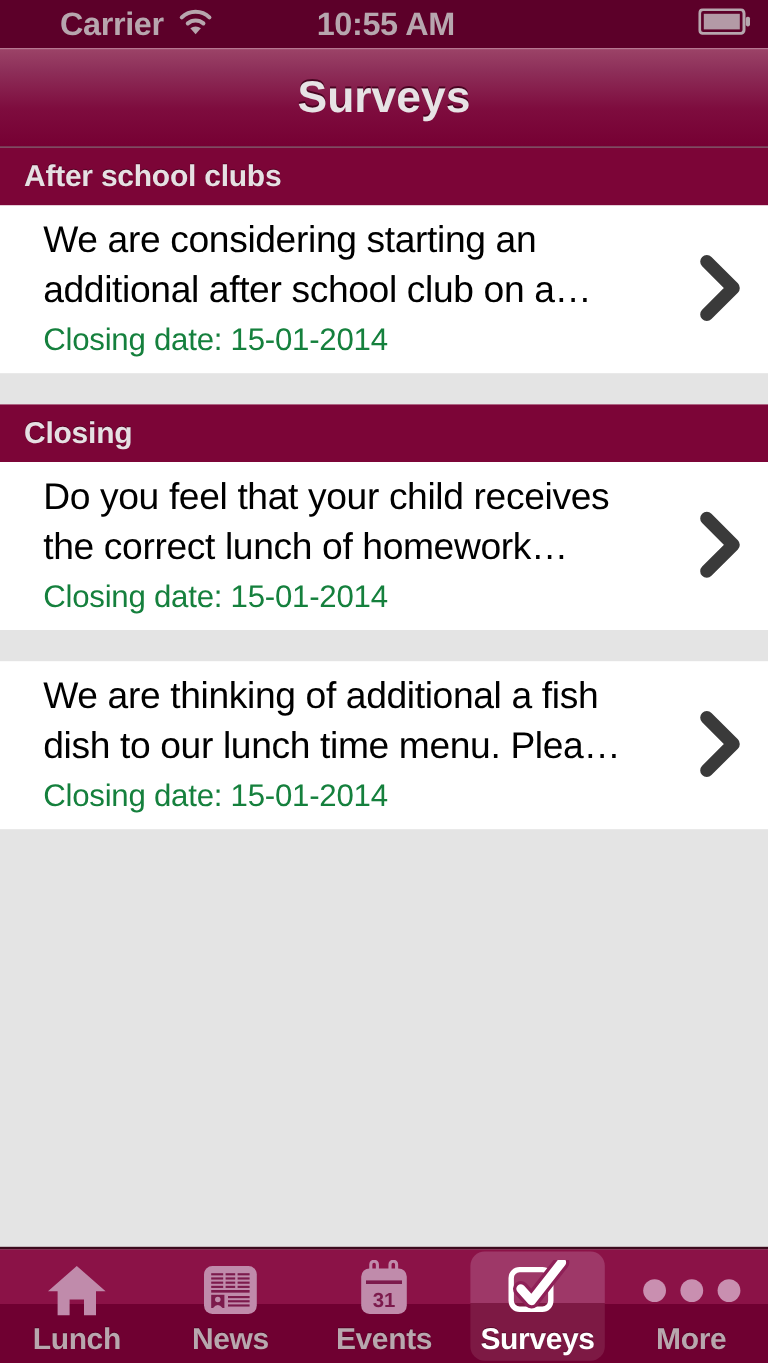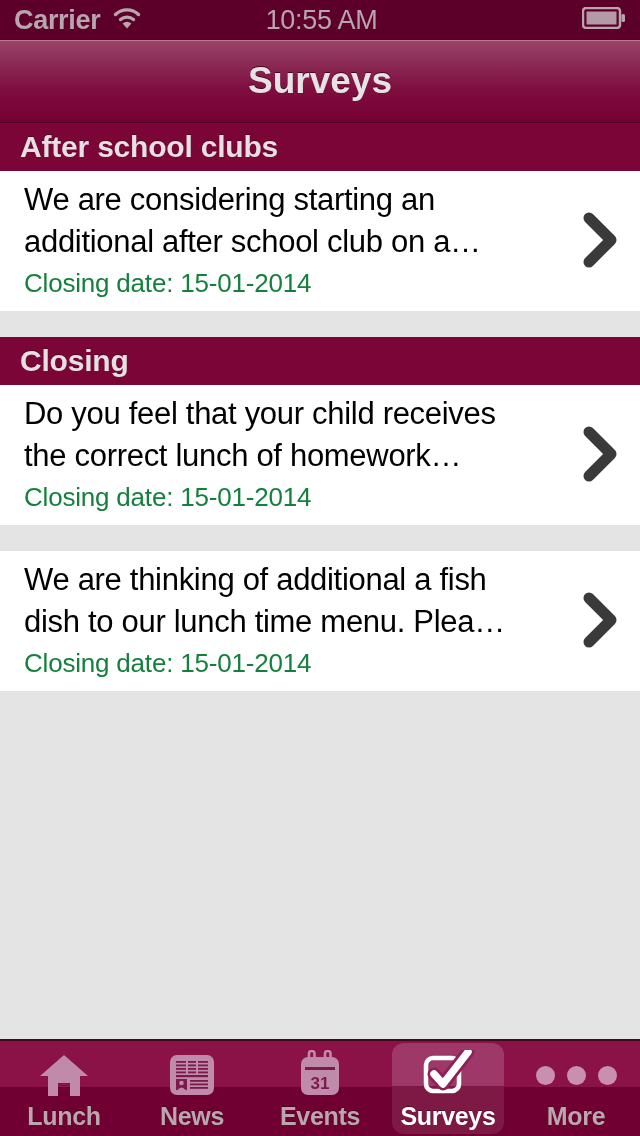--- a/index.html
+++ b/index.html
@@ -30,37 +30,38 @@
     display: flex;
     align-items: center;
     position: relative;
     box-sizing: border-box;
     padding: 0 14px;
   }
   .sb-left {
     display: flex;
     align-items: center;
     gap: 12px;
+    margin-left: 36px;
   }
   .sb-carrier {
     color: #b7a6ae;
     font-size: 27px;
     font-weight: bold;
     letter-spacing: -0.3px;
     line-height: 1;
   }
   .sb-wifi { display: block; }
   .sb-center {
     position: absolute;
     left: 3px;
     right: 0;
     text-align: center;
     color: #b7a6ae;
     font-size: 27px;
-    font-weight: normal;
+    font-weight: bold;
     letter-spacing: -0.3px;
     pointer-events: none;
   }
   .sb-right {
     margin-left: auto;
     display: flex;
     align-items: center;
     z-index: 2;
   }
 
@@ -104,33 +105,33 @@
   .card-header {
     background: #7c0537;
     height: 48px;
     display: flex;
     align-items: center;
     padding: 0 0 0 20px;
     box-sizing: border-box;
   }
   .card-header-title {
     color: #e6e0e3;
-    font-size: 30px;
+    font-size: 25px;
     font-weight: bold;
     letter-spacing: -0.2px;
     text-shadow: 0 -1px 0 rgba(70,0,28,0.8);
   }
   .card-body {
     display: flex;
     align-items: stretch;
     padding: 8px 0 10px 0;
   }
   .card-text {
     flex: 1 1 auto;
-    padding-left: 24px;
+    padding-left: 36px;
     min-width: 0;
   }
   .card-desc {
     color: #000000;
     font-size: 31px;
     line-height: 42px;
     letter-spacing: -0.3px;
     white-space: pre-line;
   }
   .card-date {

